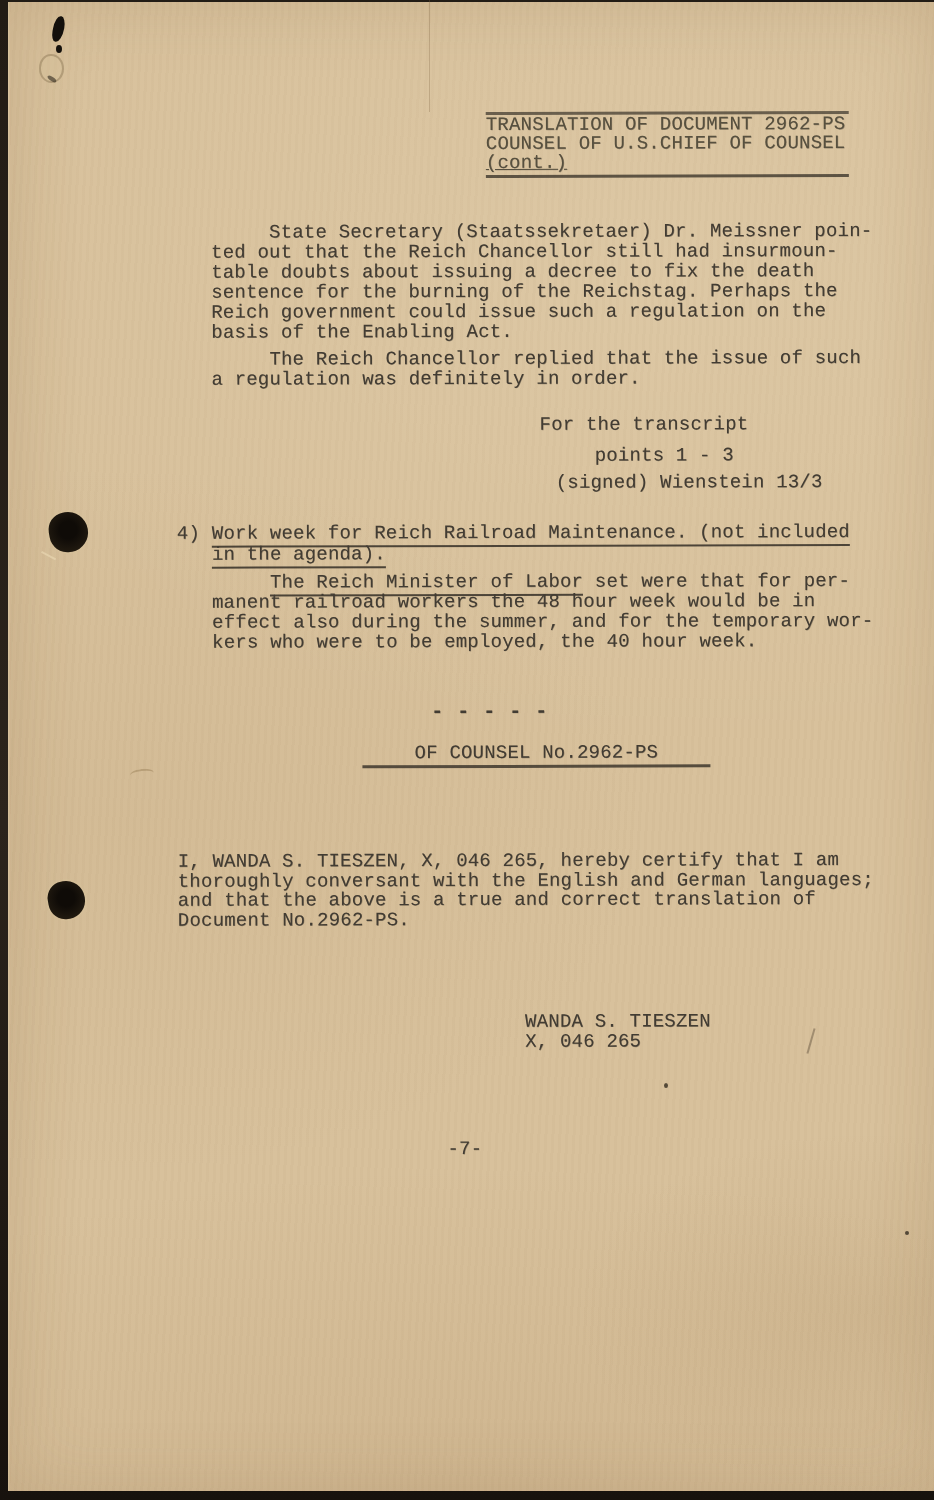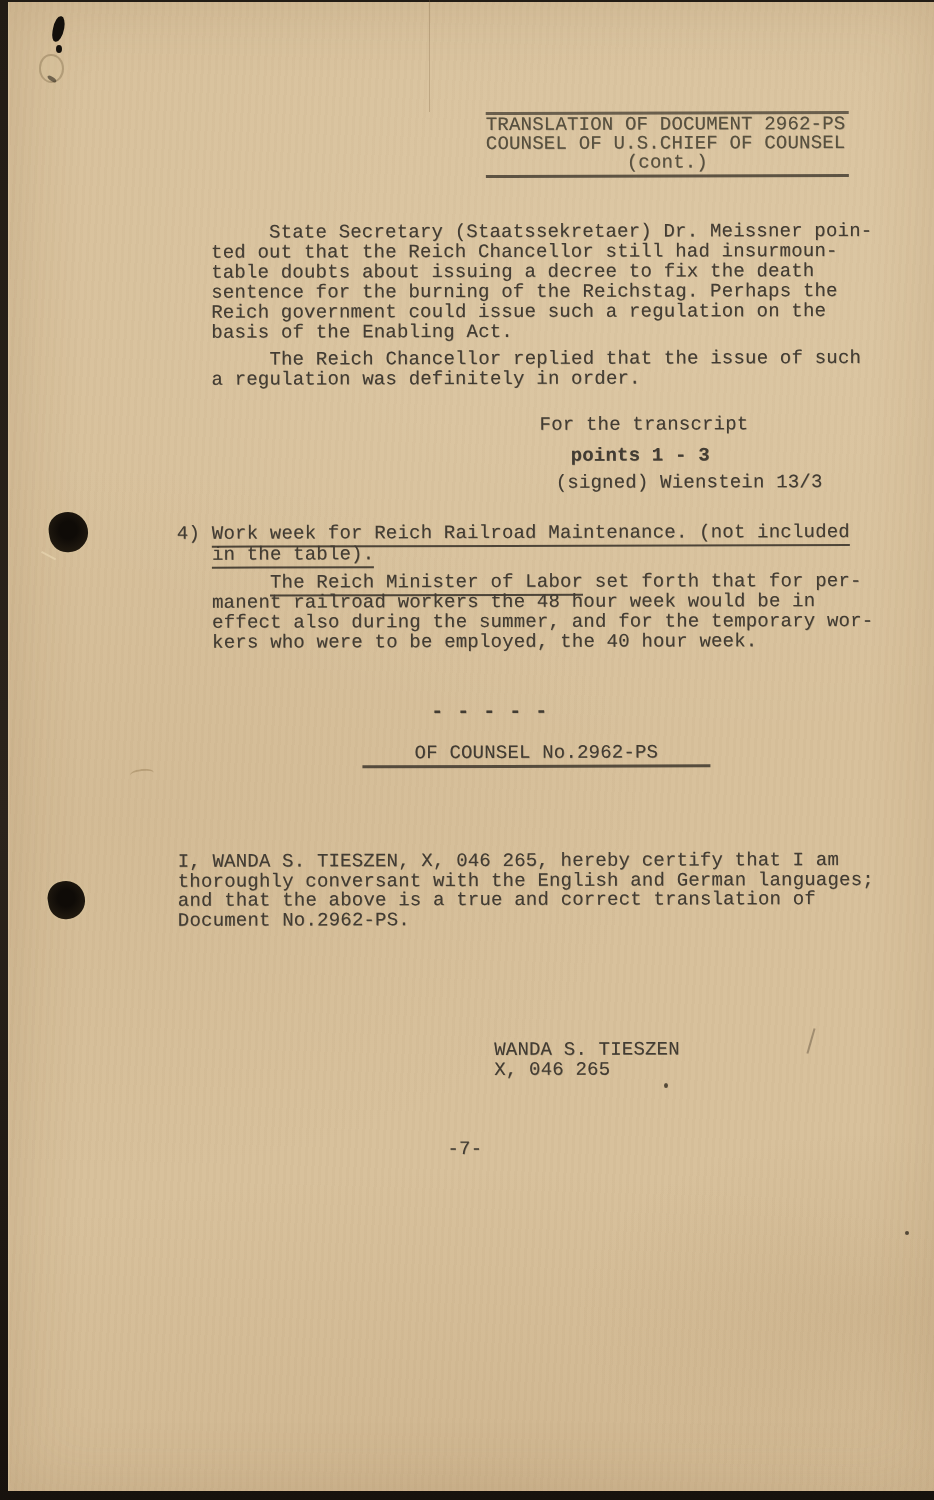--- a/index.html
+++ b/index.html
@@ -29,21 +29,21 @@
   .line{white-space:pre;line-height:20px;height:20px;}
   .abs{position:absolute;}
   .u{border-bottom:2px solid rgba(52,46,38,0.85);padding-bottom:1px;}
   .header-box{
     position:absolute;left:487px;top:112px;width:363px;
     border-top:3px solid rgba(62,55,44,0.72);
     border-bottom:3px solid rgba(62,55,44,0.8);
     padding:1px 0 2px 0;color:#57503f;
   }
   .header-box .line{line-height:19px;height:19px;}
-  .hcenter{text-align:center;}
+  .hcenter{text-align:left;text-decoration:underline;}
   .indent{padding-left:58px;}
   .dashes{font-weight:bold;font-size:20px;letter-spacing:1px;}
   .cert-heading{
     position:absolute;left:362px;top:744px;width:348px;text-align:center;
     border-bottom:3px solid rgba(52,46,38,0.8);padding-bottom:2px;
   }
   .cert-heading .line{line-height:19px;height:19px;}
   .cert-body .line{line-height:19.5px;height:19.5px;}
   
   .hole{
@@ -98,50 +98,50 @@
       <div class="line">Reich government could issue such a regulation on the</div>
       <div class="line">basis of the Enabling Act.</div>
     </div>
 
     <div class="abs" style="left:212px;top:349px;">
       <div class="line">     The Reich Chancellor replied that the issue of such</div>
       <div class="line">a regulation was definitely in order.</div>
     </div>
 
     <div class="abs line" style="left:540px;top:415px;">For the transcript</div>
-    <div class="abs line" style="left:571px;top:446px;font-weight:bold;">points 1 - 3</div>
+    <div class="abs line" style="left:595px;top:446px;">points 1 - 3</div>
     <div class="abs line" style="left:514px;top:473px;margin-left:42px;">(signed) Wienstein 13/3</div>
 
     <div class="abs line" style="left:177px;top:523px;">4)</div>
     <div class="abs" style="left:212px;top:523px;">
       <div class="line" style="line-height:20.5px;height:20.5px;"><span class="u">Work week for Reich Railroad Maintenance. (not included</span></div>
-      <div class="line" style="line-height:20.5px;height:20.5px;"><span class="u">in the table).</span></div>
+      <div class="line" style="line-height:20.5px;height:20.5px;"><span class="u">in the agenda).</span></div>
     </div>
 
     <div class="abs" style="left:212px;top:572px;">
-      <div class="line indent"><span class="u">The Reich Minister of Labor</span><span> set forth that for per-</span></div>
+      <div class="line indent"><span class="u">The Reich Minister of Labor</span><span> set were that for per-</span></div>
       <div class="line">manent railroad workers the 48 hour week would be in</div>
       <div class="line">effect also during the summer, and for the temporary wor-</div>
       <div class="line">kers who were to be employed, the 40 hour week.</div>
     </div>
 
     <div class="abs line dashes" style="left:431px;top:702px;">- - - - -</div>
 
     <div class="cert-heading">
       <div class="line">OF COUNSEL No.2962-PS</div>
     </div>
 
     <div class="abs cert-body" style="left:177px;top:852px;">
       <div class="line">I, WANDA S. TIESZEN, X, 046 265, hereby certify that I am</div>
       <div class="line">thoroughly conversant with the English and German languages;</div>
       <div class="line">and that the above is a true and correct translation of</div>
       <div class="line">Document No.2962-PS.</div>
     </div>
 
-    <div class="abs" style="left:493px;top:1012px;margin-top:28px;">
+    <div class="abs" style="left:524px;top:1012px;">
       <div class="line">WANDA S. TIESZEN</div>
       <div class="line">X, 046 265</div>
     </div>
 
     <div class="abs line" style="left:446px;top:1139px;">-7-</div>
   </div>
 
   <div class="hole hole-top"></div>
   <div class="flap"></div>
   <div class="hole hole-bottom"></div>

